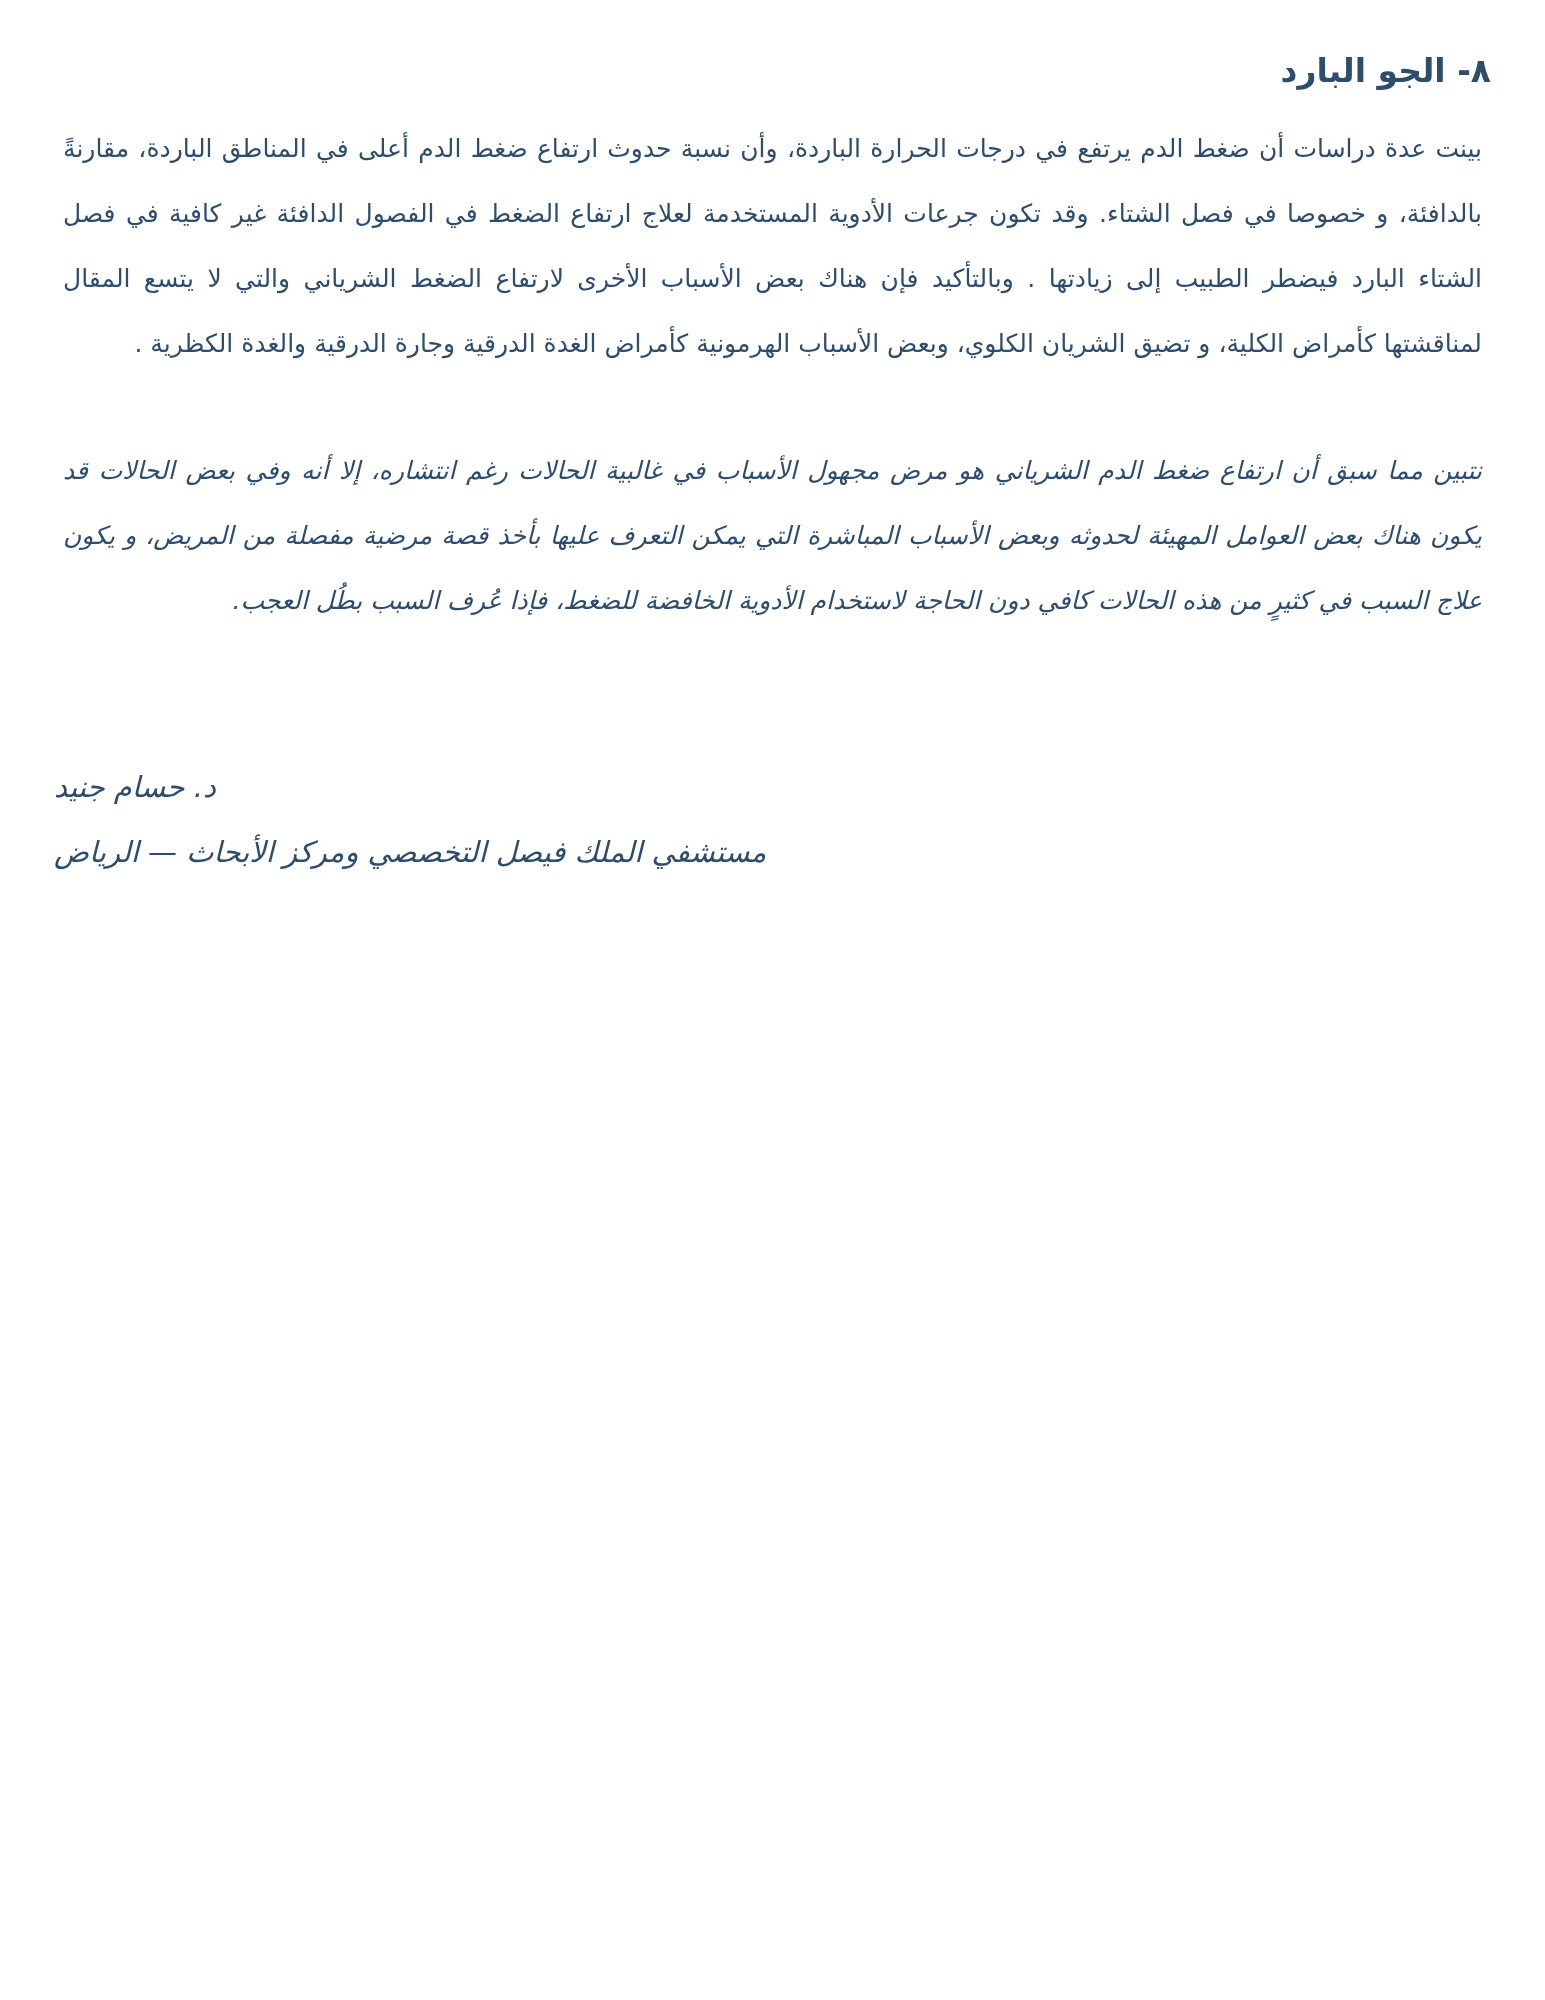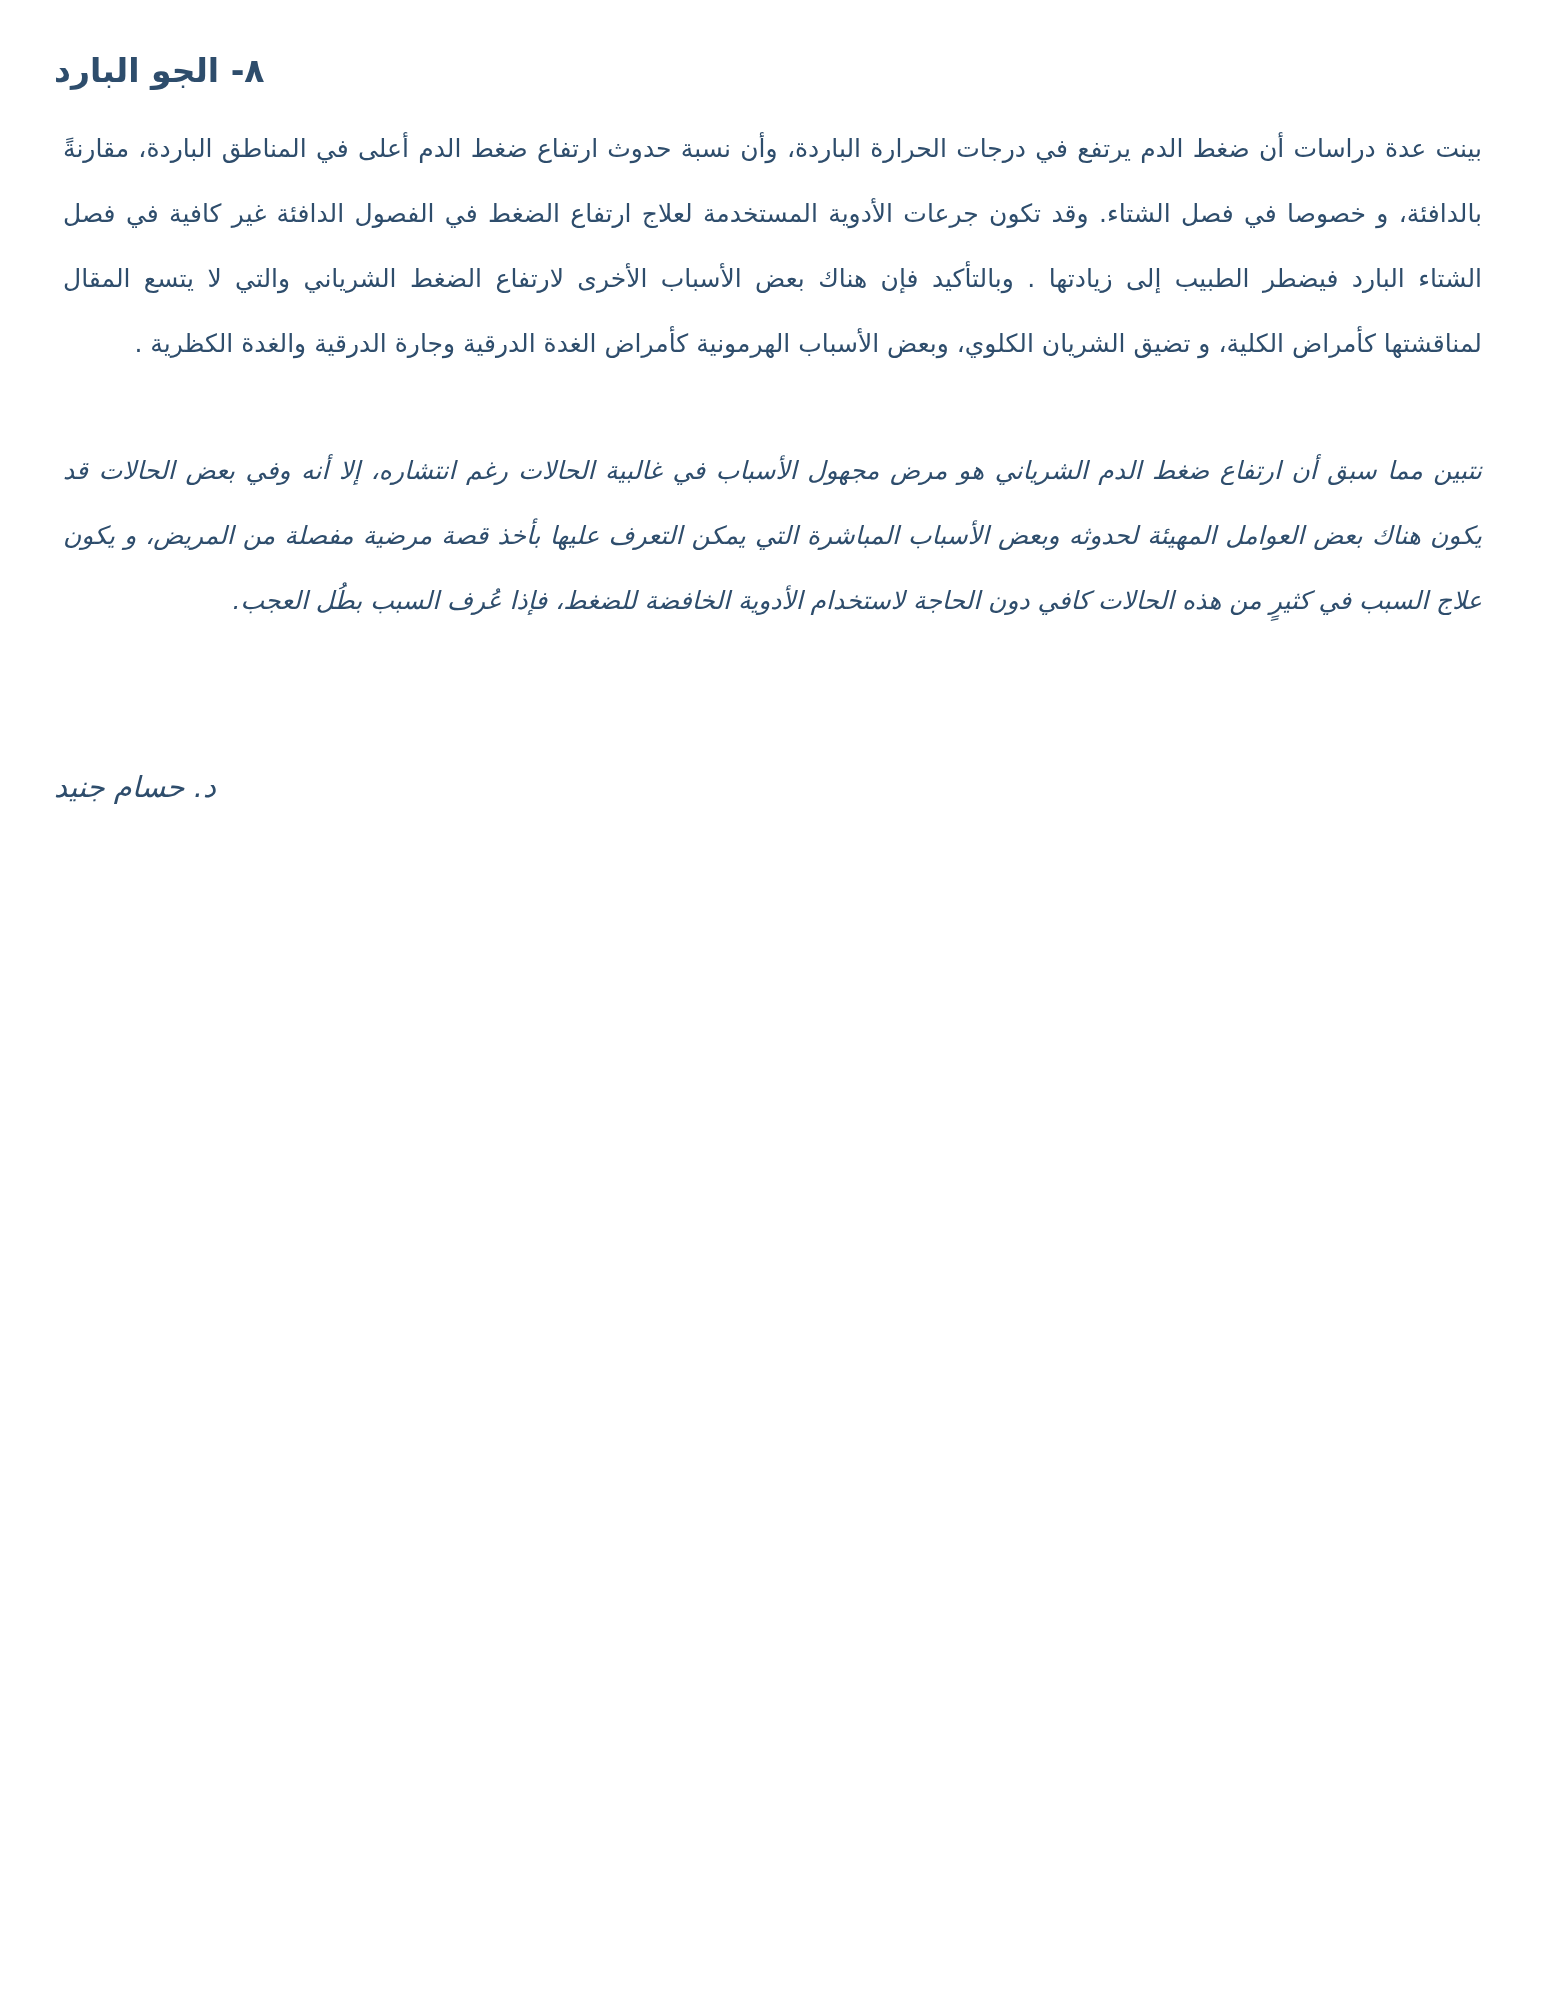--- a/index.html
+++ b/index.html
@@ -17,21 +17,21 @@
     width: 1545px;
     height: 2000px;
     padding: 48px 54px 0 54px;
     direction: rtl;
     color: #2e4d6c;
     background: #ffffff;
   }
   .heading {
     font-size: 33px;
     font-weight: bold;
-    text-align: left;
+    text-align: right;
     line-height: 46px;
     margin: 0 0 22px 0;
   }
   .para {
     font-size: 25px;
     line-height: 65px;
     text-align: justify;
     text-align-last: right;
     -moz-text-align-last: right;
     margin: 9px;
@@ -57,15 +57,16 @@
 <div class="page">
 
   <div class="heading">٨- الجو البارد</div>
 
   <p class="para">بينت عدة دراسات أن ضغط الدم يرتفع في درجات الحرارة الباردة، وأن نسبة حدوث ارتفاع ضغط الدم أعلى في المناطق الباردة، مقارنةً بالدافئة، و خصوصا في فصل الشتاء. وقد تكون جرعات الأدوية المستخدمة لعلاج ارتفاع الضغط في الفصول الدافئة غير كافية في فصل الشتاء البارد فيضطر الطبيب إلى زيادتها . وبالتأكيد فإن هناك بعض الأسباب الأخرى لارتفاع الضغط الشرياني والتي لا يتسع المقال لمناقشتها كأمراض الكلية، و تضيق الشريان الكلوي، وبعض الأسباب الهرمونية كأمراض الغدة الدرقية وجارة الدرقية والغدة الكظرية .</p>
 
   <p class="para">نتبين مما سبق أن ارتفاع ضغط الدم الشرياني هو مرض مجهول الأسباب في غالبية الحالات رغم انتشاره، إلا أنه وفي بعض الحالات قد يكون هناك بعض العوامل المهيئة لحدوثه وبعض الأسباب المباشرة التي يمكن التعرف عليها بأخذ قصة مرضية مفصلة من المريض، و يكون علاج السبب في كثيرٍ من هذه الحالات كافي دون الحاجة لاستخدام الأدوية الخافضة للضغط، فإذا عُرف السبب بطُل العجب.</p>
 
   <div class="signature">
     <div class="sig-line">د. حسام جنيد</div>
+    <div class="sig-line">مستشفي الملك فيصل التخصصي ومركز الأبحاث — الرياض</div>
   </div>
 
 </div>
 
 </body></html>

